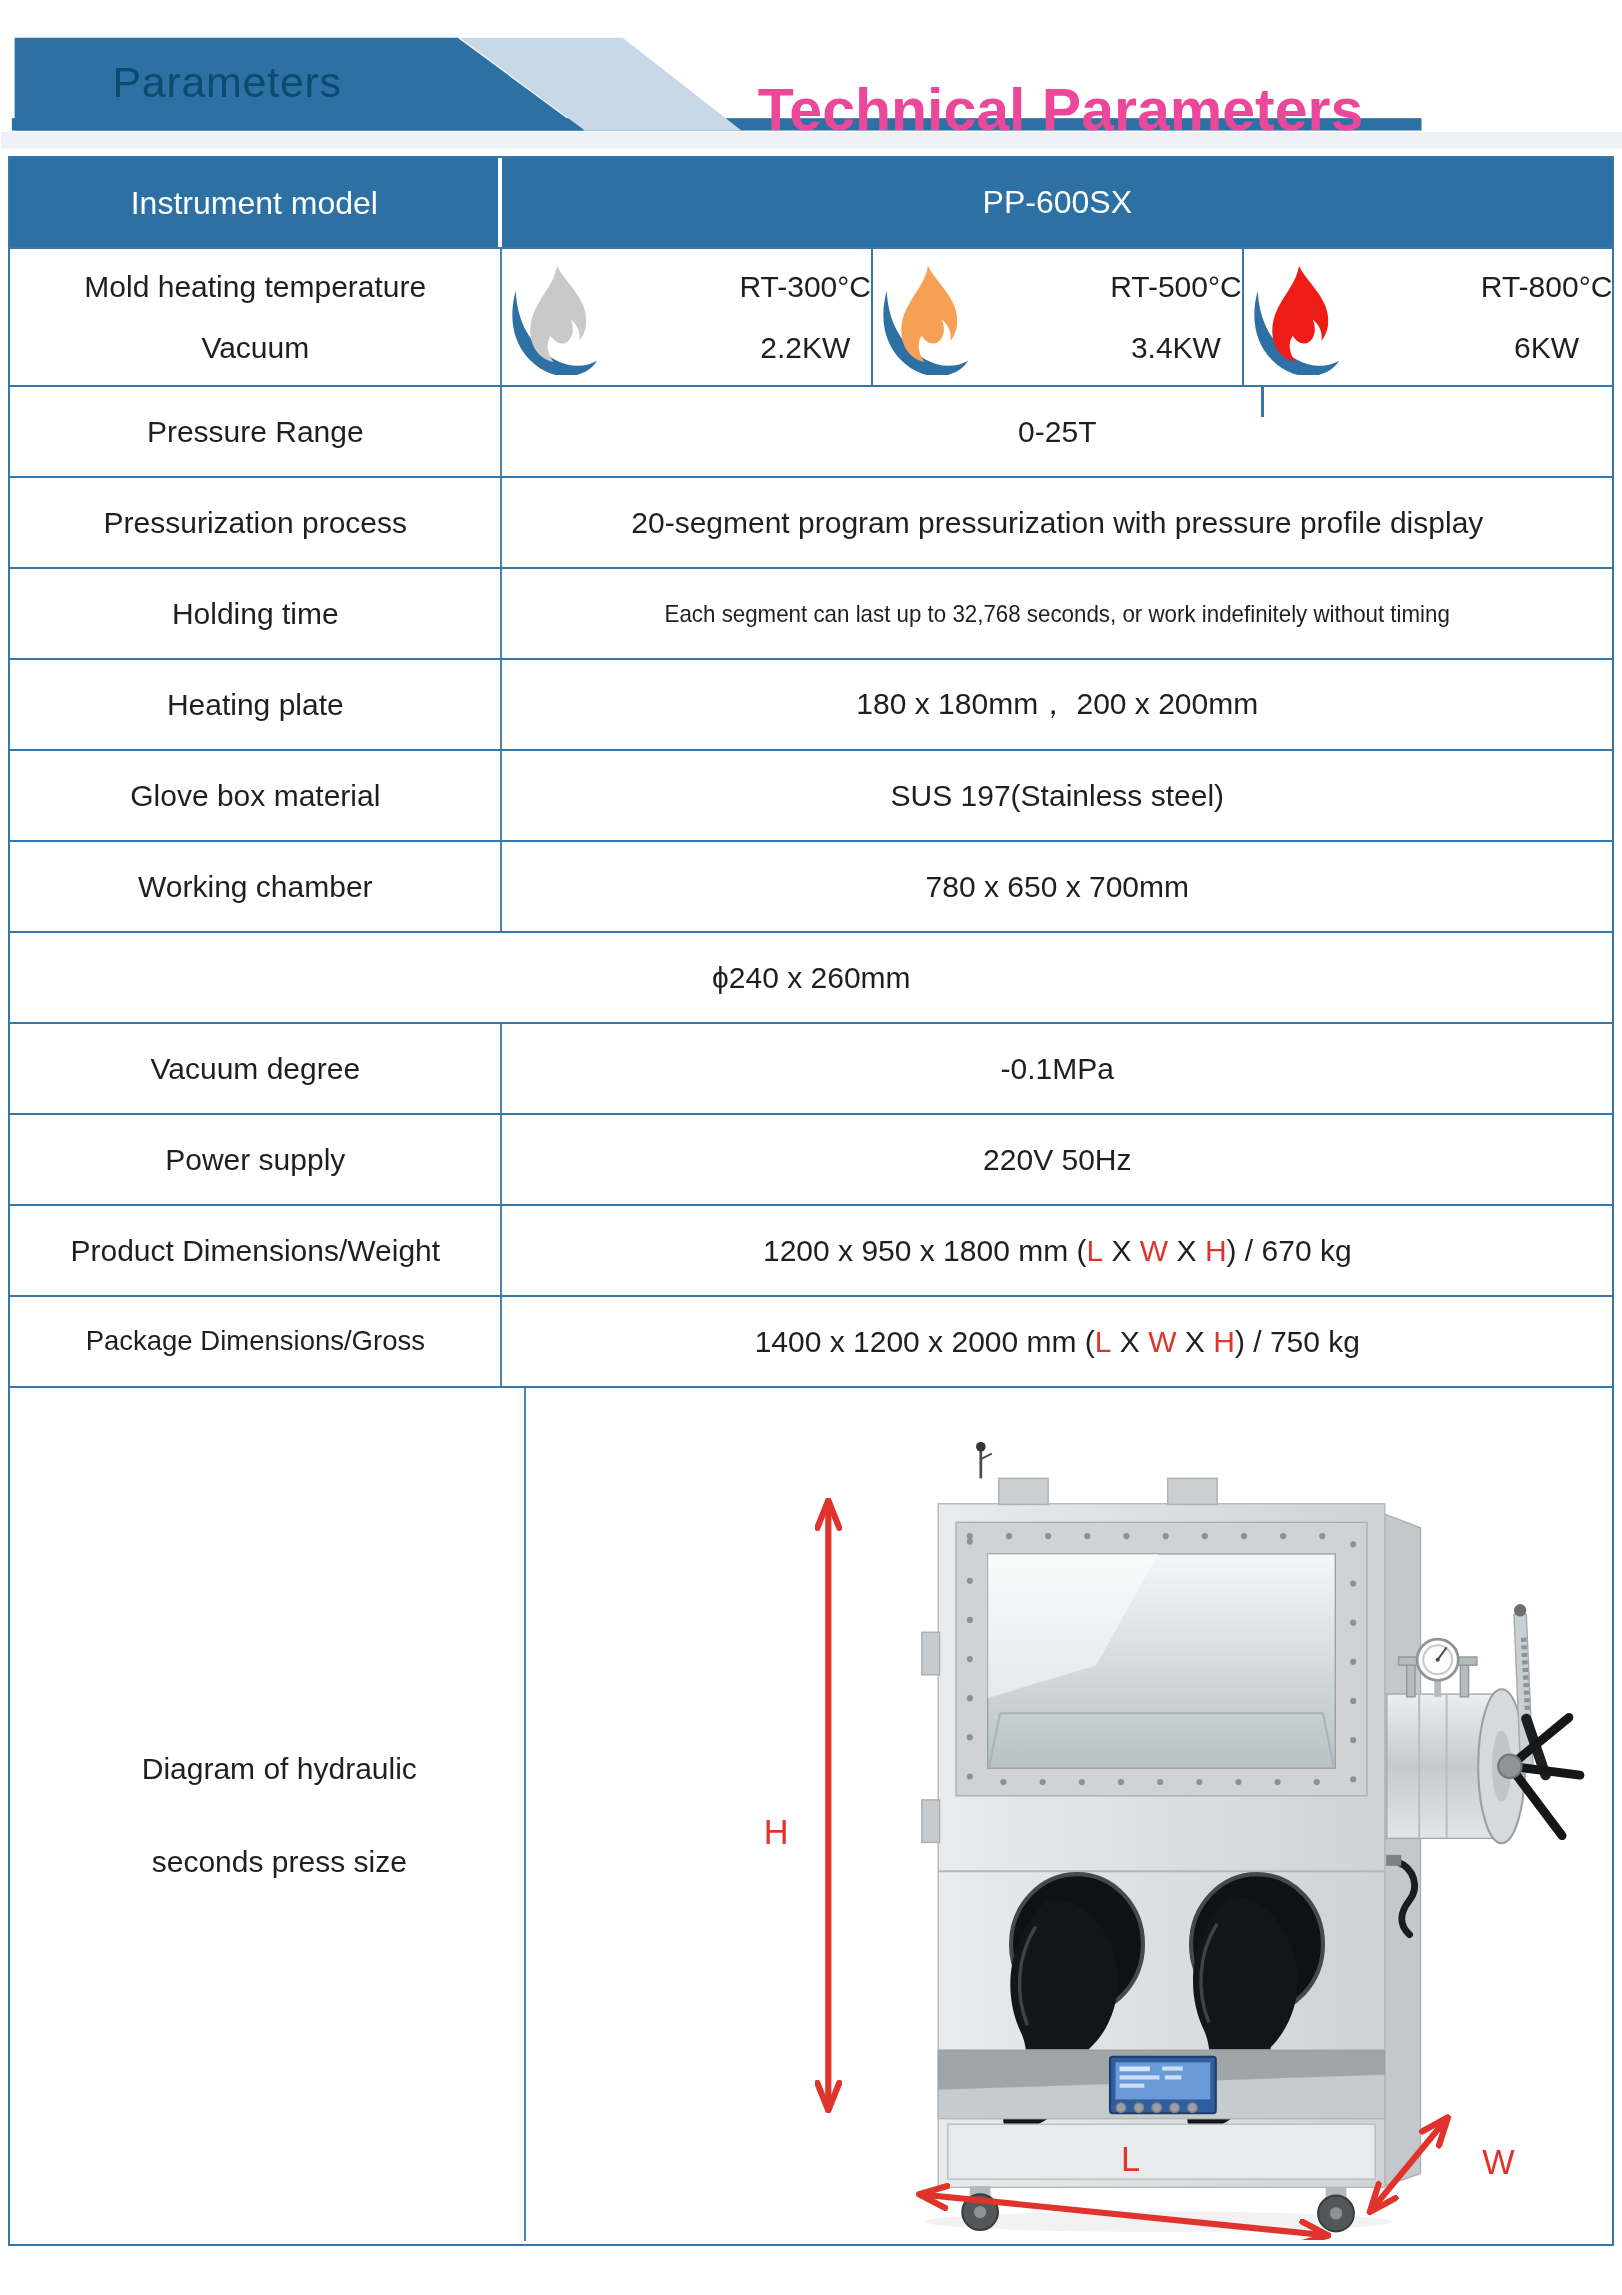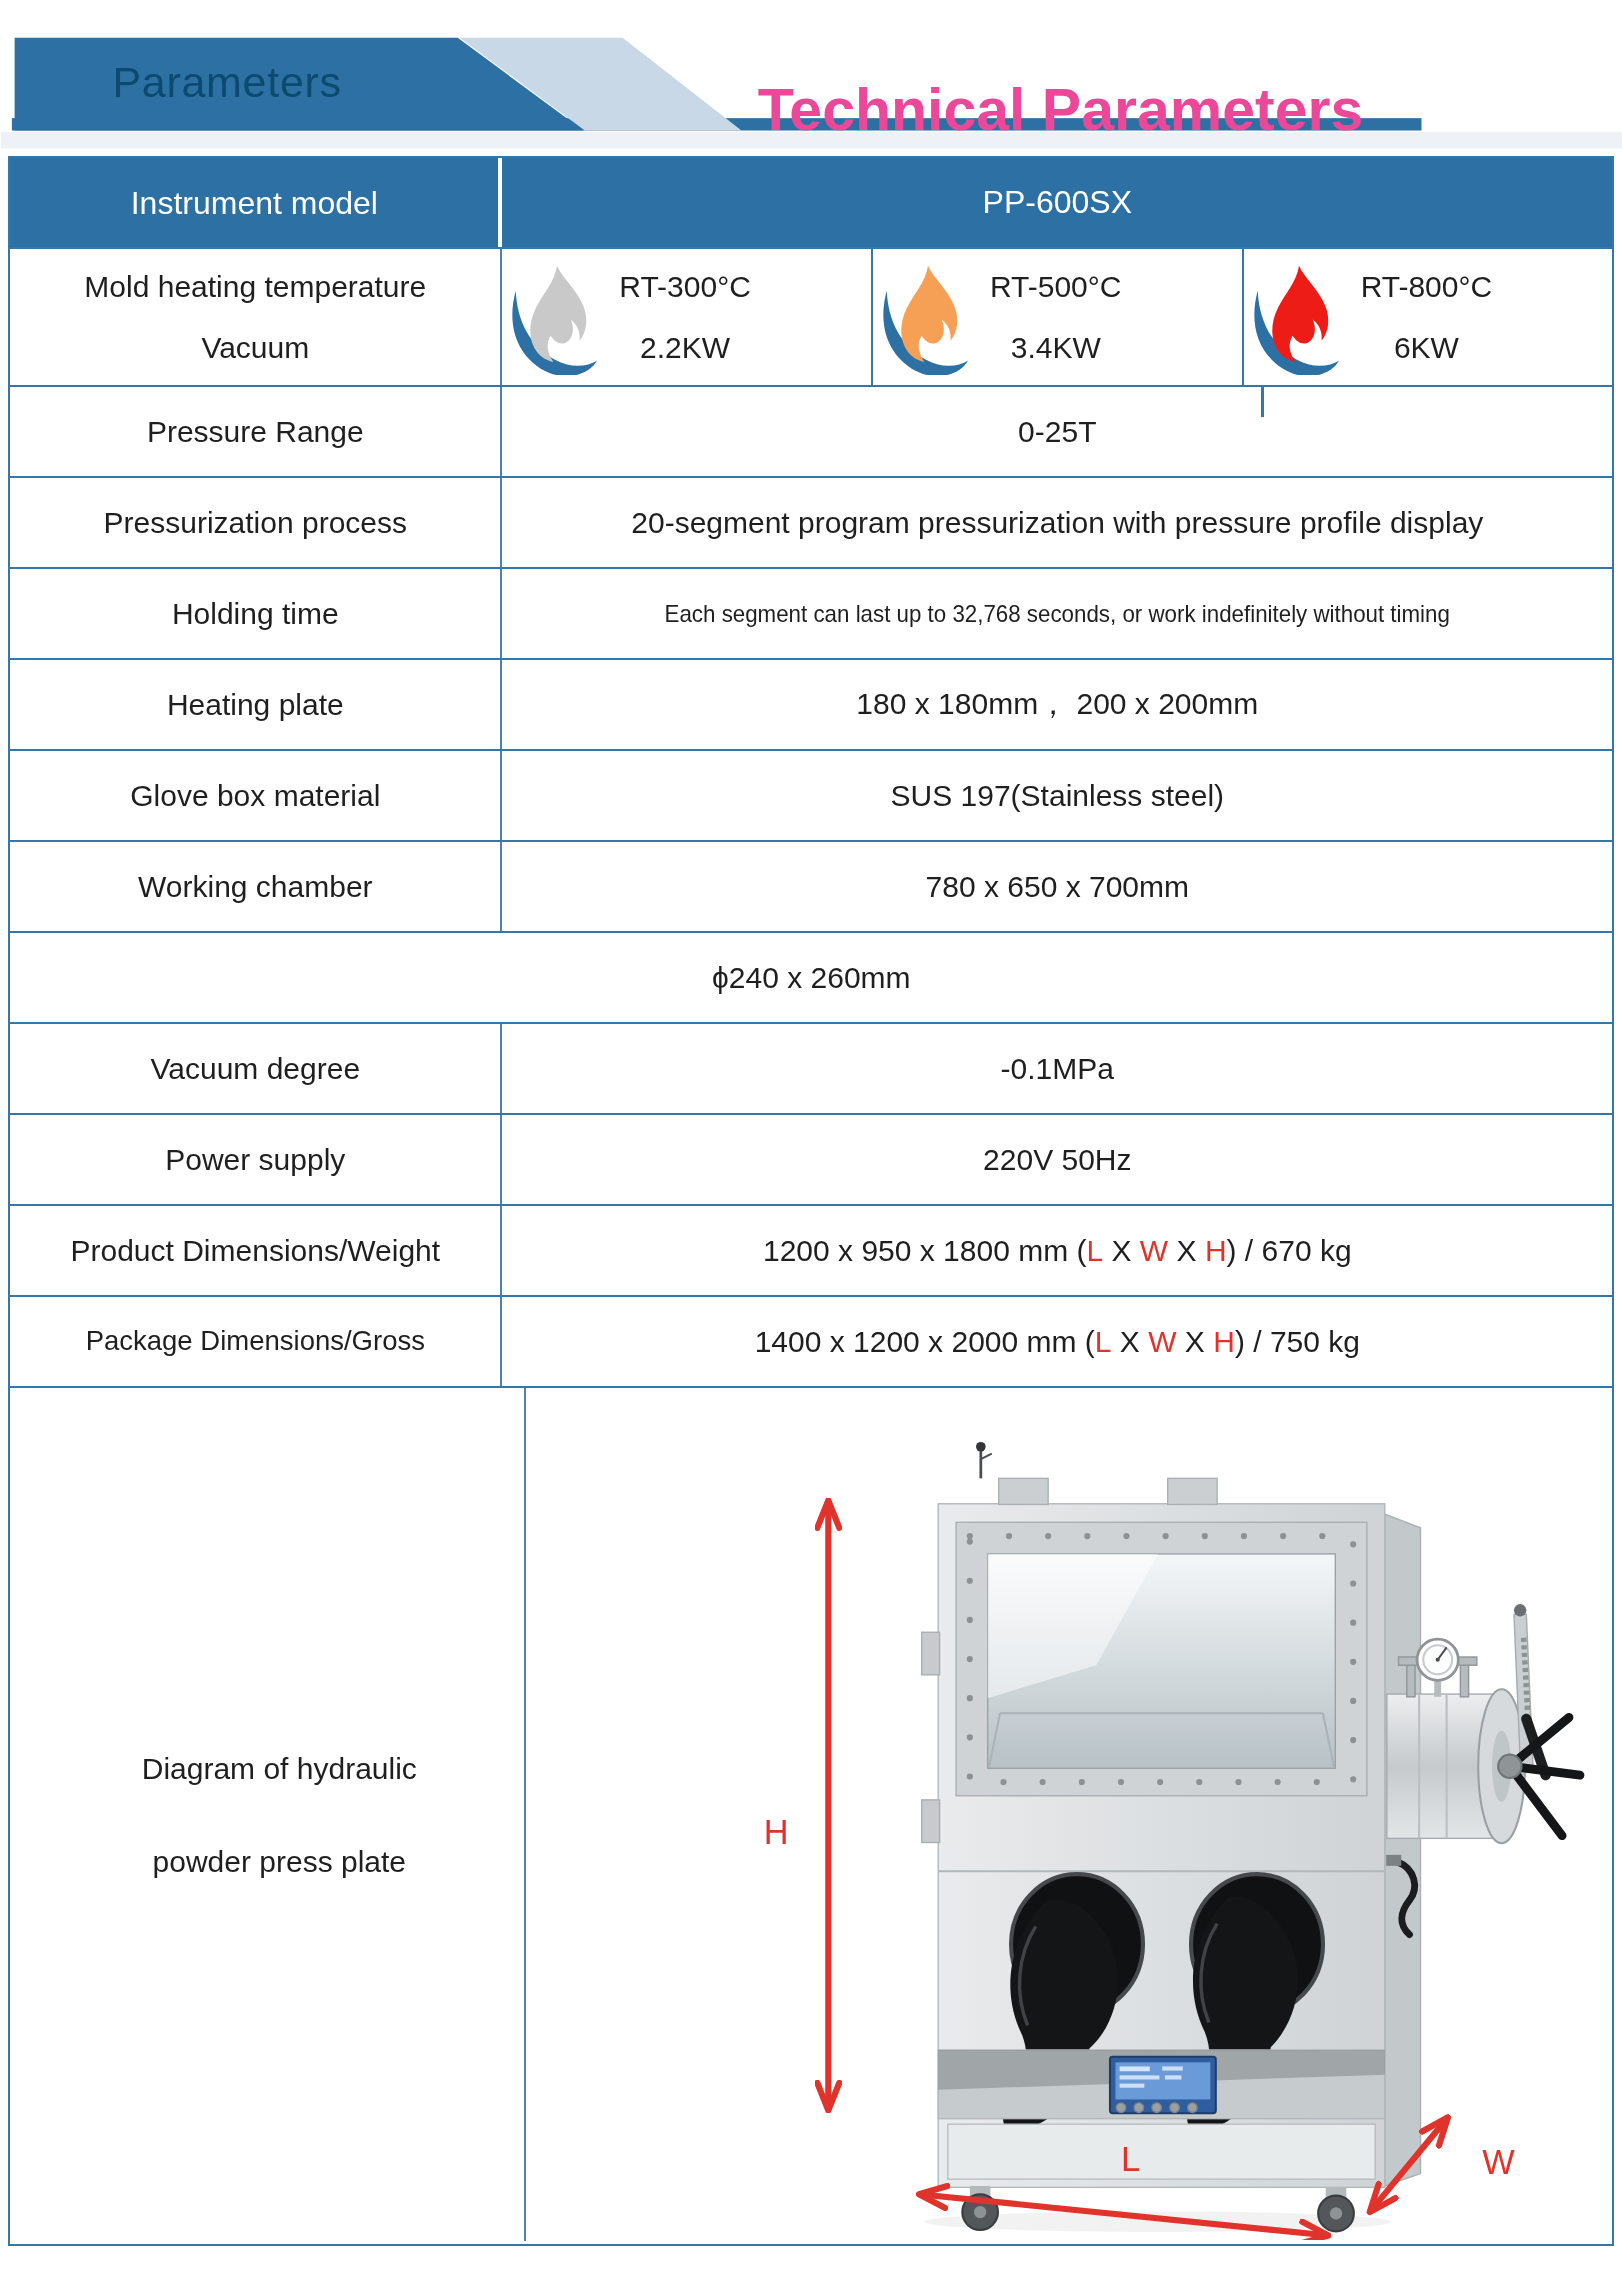--- a/index.html
+++ b/index.html
@@ -21,21 +21,21 @@
   .cell-label{width:492px;flex:0 0 492px;border-right:2.1px solid #4a82b0;box-sizing:border-box;
     display:flex;flex-direction:column;align-items:center;justify-content:center;
     text-align:center;font-size:30px;line-height:1.25;}
   .cell-value{flex:1;display:flex;align-items:center;justify-content:center;
     text-align:center;font-size:30px;}
   .row-header{background:#2d71a4;color:#ffffff;}
   .row-header .cell-label{border-right:4.1px solid #ffffff;font-size:32px;}
   .row-header .cell-value{font-size:32px;}
   .two-line{line-height:2.05;}
   .heat-zone{flex:1;display:flex;align-items:stretch;}
-  .heat-cell{flex:1;display:flex;align-items:center;justify-content:flex-start;gap:17px;
+  .heat-cell{flex:1;display:flex;align-items:center;justify-content:space-between;gap:17px;
     border-right:2.8px solid #3477a9;box-sizing:border-box;}
   .heat-cell:last-child{border-right:none;}
   .heat-text{text-align:center;font-size:30px;line-height:2.05;}
   .condensed{display:inline-block;transform:scaleX(0.93);transform-origin:center;font-size:24px;white-space:nowrap;}
   .pkg-label{font-size:27.5px;}
   .red{color:#e0332b;}
   .stub{position:absolute;left:1261px;top:385px;width:3.4px;height:32px;background:#3477a9;}
   .diagram-label{line-height:3.1;margin-left:24px;}
   .diagram-cell{position:relative;padding:0;}
   .diagram-cell svg{display:block;}
@@ -163,21 +163,21 @@
           <span class="red">W</span>
           <span style="white-space:pre"> X </span>
           <span class="red">H</span>
           <span>) / 750 kg</span>
       </div>
     </div>
 
     <div class="row" style="height:853px">
       <div class="cell-label diagram-label">
         <span>Diagram of hydraulic</span>
-        <span>powder press plate</span>
+        <span>seconds press size</span>
       </div>
       <div class="cell-value diagram-cell">
         <svg width="1113" height="850" viewBox="0 0 1620 1236" style="font-size:44px">
           <defs>
             <linearGradient id="glass" x1="0" y1="0" x2="0" y2="1">
               <stop offset="0" stop-color="#f4f7f8"></stop>
                 <stop offset="1" stop-color="#b7c1c6"></stop>
             </linearGradient>
             <linearGradient id="faceGrad" x1="0" y1="0" x2="1" y2="0">
               <stop offset="0" stop-color="#e9ebec"></stop>

